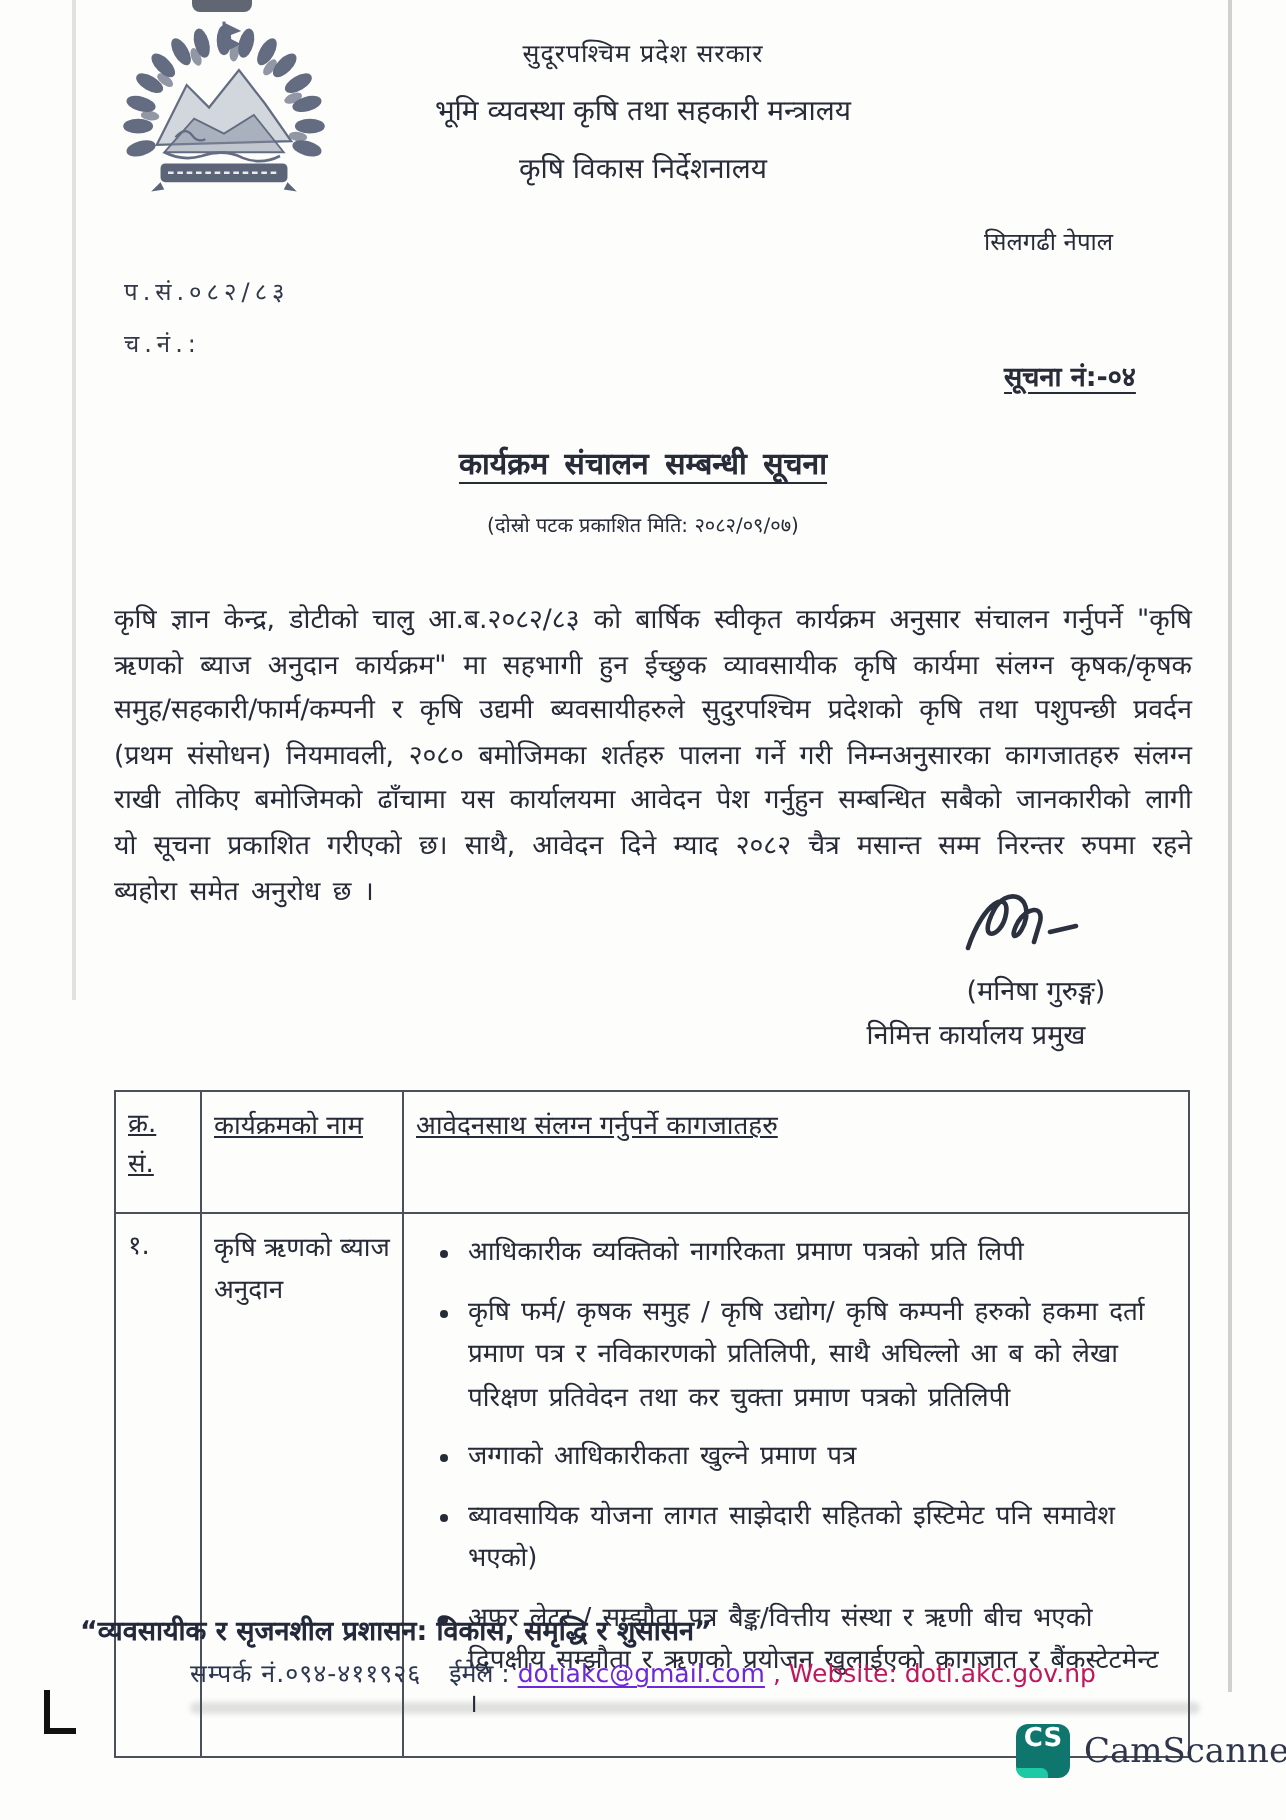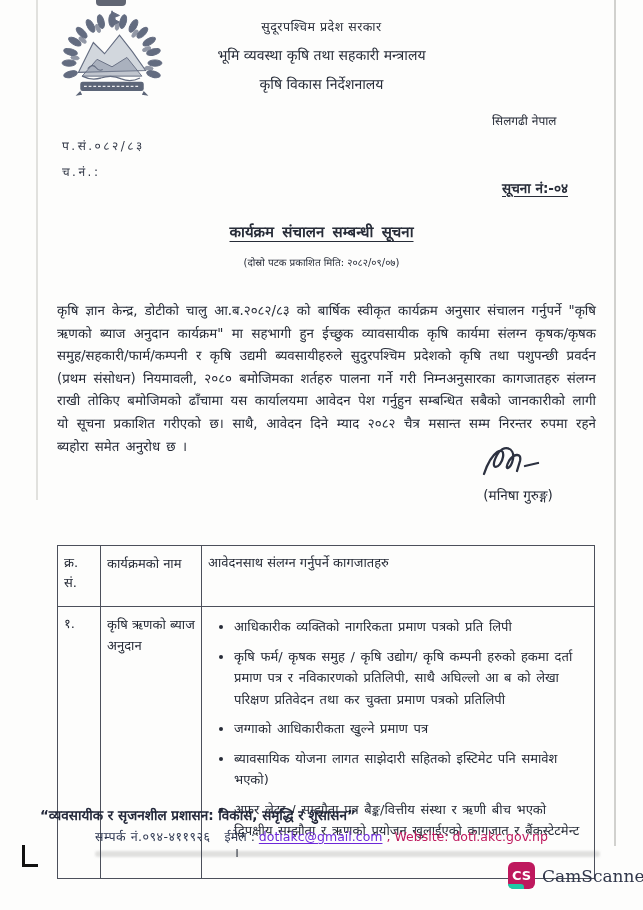--- a/index.html
+++ b/index.html
@@ -46,36 +46,36 @@
 
   
   table.docs{
     position:absolute;left:57px;top:545px;width:538px;
     border-collapse:collapse;font-size:13px;color:#262b37;
   }
   table.docs td{border:1.5px solid #4c505b;vertical-align:top;padding:7px 6px;}
   td.c-sn{width:30px;line-height:20px;}
   td.c-prog{width:88px;line-height:21px;}
   td.c-docs{padding-left:12px;}
-  .hdr-row td{height:46px;}
+  .hdr-row td{height:46px;text-decoration:underline;}
   .body-row td{height:178px;}
   ul.doclist{margin:2px 0 0 0;padding-left:26px;}
   ul.doclist li{margin-bottom:8px;line-height:21.5px;word-spacing:1.5px;}
 
   
   .slogan{position:absolute;left:40px;right:40px;top:806px;text-align:left;font-size:13.5px;font-weight:bold;color:#23283a;}
   .contact{position:absolute;left:40px;right:40px;top:828px;text-align:center;font-size:12.5px;color:#2d3650;}
   .contact .phone{letter-spacing:.5px;}
   .contact .email-label{margin-left:10px;text-align:center;}
   .contact .email{color:#6d28d9;text-decoration:underline;text-underline-offset:2px;}
   .contact .web{color:#be185d;}
 
   
   .cswm{position:absolute;left:508px;top:862px;display:flex;align-items:center;gap:7px;}
-  .cs-badge{width:27px;height:27px;background:#be185d;border-radius:6px;position:relative;display:flex;align-items:center;justify-content:center;}
+  .cs-badge{width:27px;height:27px;background:#0f766e;border-radius:6px;position:relative;display:flex;justify-content:center;}
   .cs-badge span{color:#fff;font-weight:bold;font-size:13px;font-family:"DejaVu Sans",sans-serif;}
   .cs-badge::after{content:"";position:absolute;left:0;bottom:0;width:16px;height:5px;background:#1ec9a6;border-radius:0 4px 0 6px;}
   .cs-label{font-family:"DejaVu Serif",serif;font-size:17px;color:#30364a;}
 </style>
 </head>
 <body>
 
 <div class="page">
 
   <div class="edge-right"></div>
@@ -139,20 +139,21 @@
   <div class="title">कार्यक्रम संचालन सम्बन्धी सूचना</div>
   <div class="pubdate">(दोस्रो पटक प्रकाशित मिति: २०८२/०९/०७)</div>
 
   <div class="body-par">कृषि ज्ञान केन्द्र, डोटीको चालु आ.ब.२०८२/८३ को बार्षिक स्वीकृत कार्यक्रम अनुसार संचालन गर्नुपर्ने "कृषि ऋणको ब्याज अनुदान कार्यक्रम" मा सहभागी हुन ईच्छुक व्यावसायीक कृषि कार्यमा संलग्न कृषक/कृषक समुह/सहकारी/फार्म/कम्पनी र कृषि उद्यमी ब्यवसायीहरुले सुदुरपश्चिम प्रदेशको कृषि तथा पशुपन्छी प्रवर्दन (प्रथम संसोधन) नियमावली, २०८० बमोजिमका शर्तहरु पालना गर्ने गरी निम्नअनुसारका कागजातहरु संलग्न राखी तोकिए बमोजिमको ढाँचामा यस कार्यालयमा आवेदन पेश गर्नुहुन सम्बन्धित सबैको जानकारीको लागी यो सूचना प्रकाशित गरीएको छ। साथै, आवेदन दिने म्याद २०८२ चैत्र मसान्त सम्म निरन्तर रुपमा रहने ब्यहोरा समेत अनुरोध छ ।</div>
 
   <div class="sig">
     <svg width="66" height="40" viewBox="0 0 66 40">
       <path d="M6,30 C14,6 27,1 25,13 C23,25 10,28 19,11 C25,0 37,3 35,15 C33,25 25,28 31,17 C35,10 44,8 42,17 l-3,10 M47,22 l13,-3" fill="none" stroke="#2c3140" stroke-width="2.3" stroke-linecap="round"></path>
     </svg>
     <div class="sig-name">(मनिषा गुरुङ्ग)</div>
+    <div class="sig-role">निमित्त कार्यालय प्रमुख</div>
   </div>
 
   <table class="docs">
     <tbody>
         <tr class="hdr-row">
       <td class="c-sn">क्र. सं.</td>
       <td class="c-prog">कार्यक्रमको नाम</td>
       <td class="c-docs">आवेदनसाथ संलग्न गर्नुपर्ने कागजातहरु</td>
     </tr>
     <tr class="body-row">

